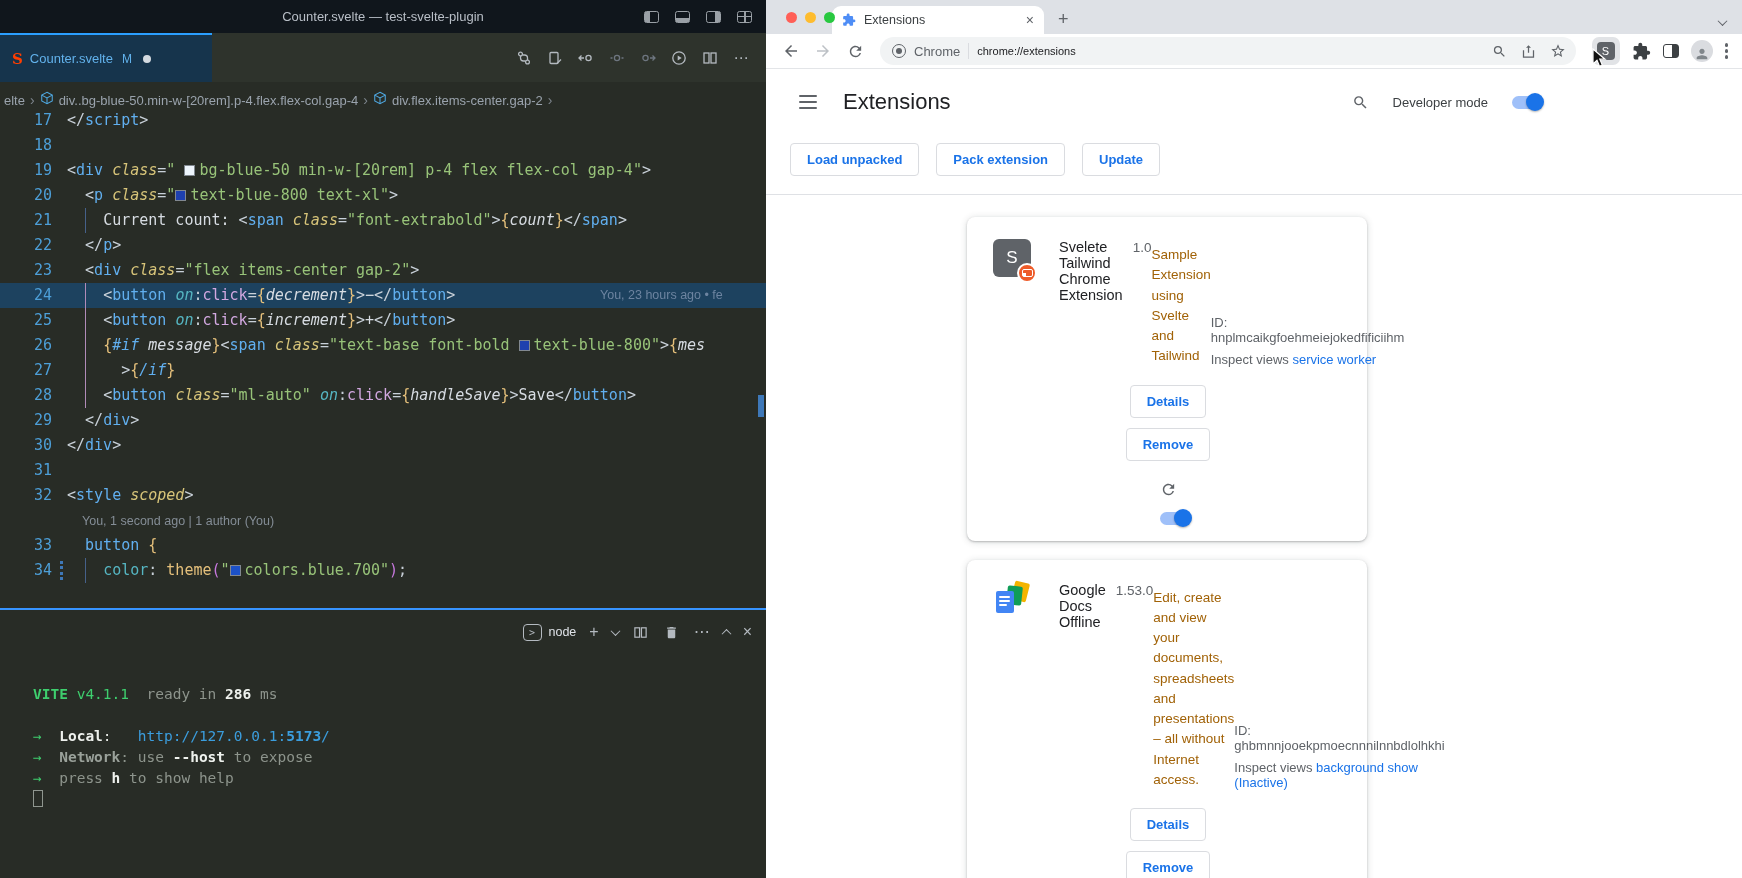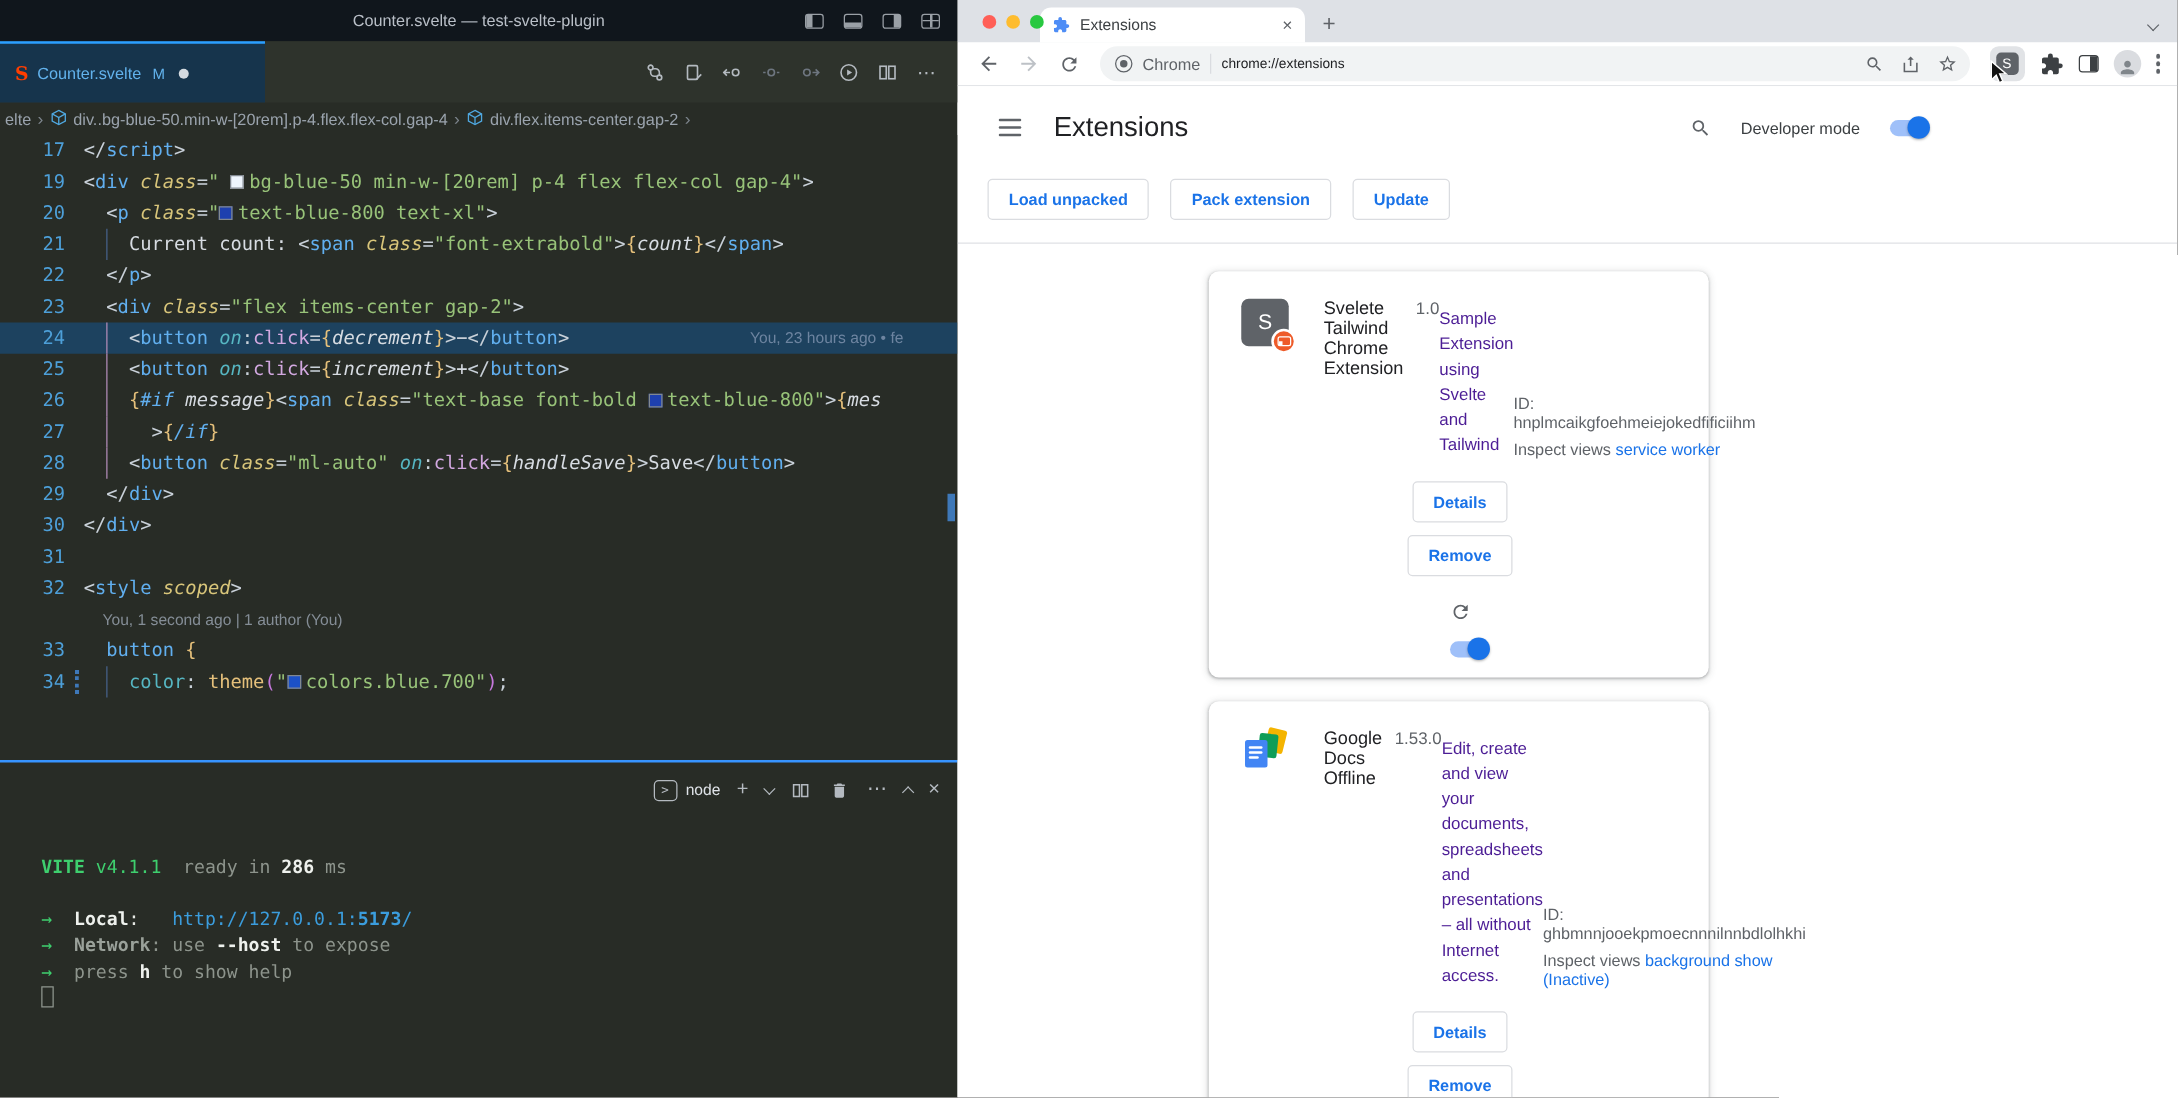--- a/index.html
+++ b/index.html
@@ -22,21 +22,21 @@
   .vs-tabstrip { height:49px; background:#2e332c; display:flex; align-items:stretch; position:relative; flex:none; }
   .vs-tab { width:212px; background:#16344c; border-top:2px solid #2b9fff; display:flex; align-items:center; padding:0 12px; gap:7px; }
   .svelte-icon { color:#ff3e00; font-weight:bold; font-size:15px; font-family:"DejaVu Serif",serif; }
   .vs-tab-label { color:#62b2ec; font-size:13px; }
   .vs-tab-m { color:#62b2ec; font-size:12px; margin-left:2px; }
   .vs-tab-dot { width:8px; height:8px; border-radius:50%; background:#d4dae0; margin-left:4px; }
   .vs-tab-actions { margin-left:auto; display:flex; align-items:center; gap:13px; padding-right:16px; }
   .vsicon { display:inline-flex; align-items:center; justify-content:center; width:18px; height:18px; color:#b4bac0; }
   .vsicon.dim { color:#6e7680; }
   .vsicon svg { stroke:currentColor; fill:none; stroke-width:1.3; }
-  .vs-breadcrumb { height:26px; display:flex; align-items:center; gap:5px; padding-left:4px; color:#9aa3ad; font-size:13px; background:#282c26; flex:none; white-space:nowrap; overflow:hidden; }
+  .vs-breadcrumb { height:26px; display:flex; align-items:flex-end; gap:5px; padding-left:4px; color:#9aa3ad; font-size:13px; background:#282c26; flex:none; white-space:nowrap; overflow:hidden; }
   .bc-sep { color:#7d858d; font-size:14px; }
   .cube svg { stroke:#4fa8e0; fill:none; stroke-width:1.2; }
 
   
   .vs-editor { height:500px; position:relative; overflow:hidden; background:#282c26; flex:none; }
   .cl { position:relative; height:25px; line-height:25px; white-space:pre; font-family:"DejaVu Sans Mono",monospace; font-size:15px; color:#d7dce2; }
   .cl.hl { background:#1d425f; }
   .ln { display:inline-block; width:52px; text-align:right; color:#4d9fd8; margin-right:15px; }
   .g-a, .g-n { position:absolute; left:85px; top:0; bottom:0; width:1px; }
   .g-a { background:#b18bb8; }
@@ -139,21 +139,21 @@
   .docs-icon { position:relative; width:44px; height:40px; }
   .docs-icon .d { position:absolute; border-radius:2px; }
   .d.yellow { width:15px; height:19px; background:#f4b400; left:20px; top:0; transform:rotate(14deg); }
   .d.green { width:15px; height:19px; background:#0f9d58; left:14px; top:4px; transform:rotate(6deg); }
   .d.blue { width:18px; height:22px; background:#4285f4; left:3px; top:9px; }
   .d.blue i { position:absolute; left:3px; height:2px; background:#fff; border-radius:1px; }
   .card-text { flex:1; display:flex; flex-direction:row; }
   .card-title-row { display:flex; align-items:baseline; gap:10px; }
   .card-name { font-size:14.5px; color:#202124; }
   .card-version { font-size:13.5px; color:#5f6368; }
-  .card-desc { font-size:13.5px; color:#4c1d95; line-height:1.5; margin-top:6px; }
+  .card-desc { font-size:13.5px; color:#a16207; line-height:1.5; margin-top:6px; }
   .card-idblock { margin-top:auto; padding-top:14px; }
   .card-id { font-size:13px; color:#5f6368; }
   .card-inspect { font-size:13px; color:#5f6368; margin-top:7px; }
   .card-inspect a { color:#1a73e8; text-decoration:none; }
   .card-actions { display:flex; align-items:center; padding:8px 8px 16px 10px; gap:10px;flex-direction:column; }
   .card-actions .spacer { flex:1; }
   .reload-ic svg { fill:#5f6368; }
 </style>
 </head>
 <body>
@@ -248,20 +248,21 @@
             <path d="M8 1.5 14 4.7v6.6L8 14.5 2 11.3V4.7L8 1.5z"></path>
             <path d="M2 4.7 8 8l6-3.3M8 8v6.5"></path>
           </svg></span>
       <span>div.flex.items-center.gap-2</span>
       <span class="bc-sep">›</span>
     </div>
 
     <div class="vs-editor" id="code-editor">
       <span class="ovr-marker"></span>
     <div class="cl"><span class="ln">17</span><span><span class="tk t-pu">&lt;/</span><span class="tk t-tg">script</span><span class="tk t-pu">&gt;</span></span></div>
+        <div class="cl"><span class="ln">18</span><span></span></div>
         <div class="cl"><span class="ln">19</span><span><span class="tk t-pu">&lt;</span><span class="tk t-tg">div</span><span class="tk t-tx"> </span><span class="tk t-at">class</span><span class="tk t-pu">=</span><span class="tk t-st">" </span><span class="sw" style="background: rgb(238, 245, 253);"></span><span class="tk t-st">bg-blue-50 min-w-[20rem] p-4 flex flex-col gap-4"</span><span class="tk t-pu">&gt;</span></span></div>
         <div class="cl"><span class="ln">20</span><span>  <span class="tk t-pu">&lt;</span><span class="tk t-tg">p</span><span class="tk t-tx"> </span><span class="tk t-at">class</span><span class="tk t-pu">=</span><span class="tk t-st">"</span><span class="sw" style="background: rgb(30, 64, 175);"></span><span class="tk t-st">text-blue-800 text-xl"</span><span class="tk t-pu">&gt;</span></span></div>
         <div class="cl"><span class="ln">21</span><span class="g-n"></span><span>    <span class="tk t-tx">Current count: </span><span class="tk t-pu">&lt;</span><span class="tk t-tg">span</span><span class="tk t-tx"> </span><span class="tk t-at">class</span><span class="tk t-pu">=</span><span class="tk t-st">"font-extrabold"</span><span class="tk t-pu">&gt;</span><span class="tk t-br">{</span><span class="tk t-ex">count</span><span class="tk t-br">}</span><span class="tk t-pu">&lt;/</span><span class="tk t-tg">span</span><span class="tk t-pu">&gt;</span></span></div>
         <div class="cl"><span class="ln">22</span><span>  <span class="tk t-pu">&lt;/</span><span class="tk t-tg">p</span><span class="tk t-pu">&gt;</span></span></div>
         <div class="cl"><span class="ln">23</span><span>  <span class="tk t-pu">&lt;</span><span class="tk t-tg">div</span><span class="tk t-tx"> </span><span class="tk t-at">class</span><span class="tk t-pu">=</span><span class="tk t-st">"flex items-center gap-2"</span><span class="tk t-pu">&gt;</span></span></div>
         <div class="cl hl"><span class="ln">24</span><span class="g-a"></span><span>    <span class="tk t-pu">&lt;</span><span class="tk t-tg">button</span><span class="tk t-tx"> </span><span class="tk t-di">on</span><span class="tk t-pu">:</span><span class="tk t-md">click</span><span class="tk t-pu">=</span><span class="tk t-br">{</span><span class="tk t-ex">decrement</span><span class="tk t-br">}</span><span class="tk t-pu">&gt;</span><span class="tk t-tx">−</span><span class="tk t-pu">&lt;/</span><span class="tk t-tg">button</span><span class="tk t-pu">&gt;</span></span><span class="bl-inline">You, 23 hours ago • fe</span></div>
         <div class="cl"><span class="ln">25</span><span class="g-a"></span><span>    <span class="tk t-pu">&lt;</span><span class="tk t-tg">button</span><span class="tk t-tx"> </span><span class="tk t-di">on</span><span class="tk t-pu">:</span><span class="tk t-md">click</span><span class="tk t-pu">=</span><span class="tk t-br">{</span><span class="tk t-ex">increment</span><span class="tk t-br">}</span><span class="tk t-pu">&gt;</span><span class="tk t-tx">+</span><span class="tk t-pu">&lt;/</span><span class="tk t-tg">button</span><span class="tk t-pu">&gt;</span></span></div>
         <div class="cl"><span class="ln">26</span><span class="g-a"></span><span>    <span class="tk t-br">{</span><span class="tk t-kw">#if</span><span class="tk t-ex"> message</span><span class="tk t-br">}</span><span class="tk t-pu">&lt;</span><span class="tk t-tg">span</span><span class="tk t-tx"> </span><span class="tk t-at">class</span><span class="tk t-pu">=</span><span class="tk t-st">"text-base font-bold </span><span class="sw" style="background: rgb(30, 64, 175);"></span><span class="tk t-st">text-blue-800"</span><span class="tk t-pu">&gt;</span><span class="tk t-br">{</span><span class="tk t-ex">mes</span></span></div>
         <div class="cl"><span class="ln">27</span><span class="g-a"></span><span>      <span class="tk t-pu">&gt;</span><span class="tk t-br">{</span><span class="tk t-kw">/if</span><span class="tk t-br">}</span></span></div>
         <div class="cl"><span class="ln">28</span><span class="g-a"></span><span>    <span class="tk t-pu">&lt;</span><span class="tk t-tg">button</span><span class="tk t-tx"> </span><span class="tk t-at">class</span><span class="tk t-pu">=</span><span class="tk t-st">"ml-auto"</span><span class="tk t-tx"> </span><span class="tk t-di">on</span><span class="tk t-pu">:</span><span class="tk t-md">click</span><span class="tk t-pu">=</span><span class="tk t-br">{</span><span class="tk t-ex">handleSave</span><span class="tk t-br">}</span><span class="tk t-pu">&gt;</span><span class="tk t-tx">Save</span><span class="tk t-pu">&lt;/</span><span class="tk t-tg">button</span><span class="tk t-pu">&gt;</span></span></div>

